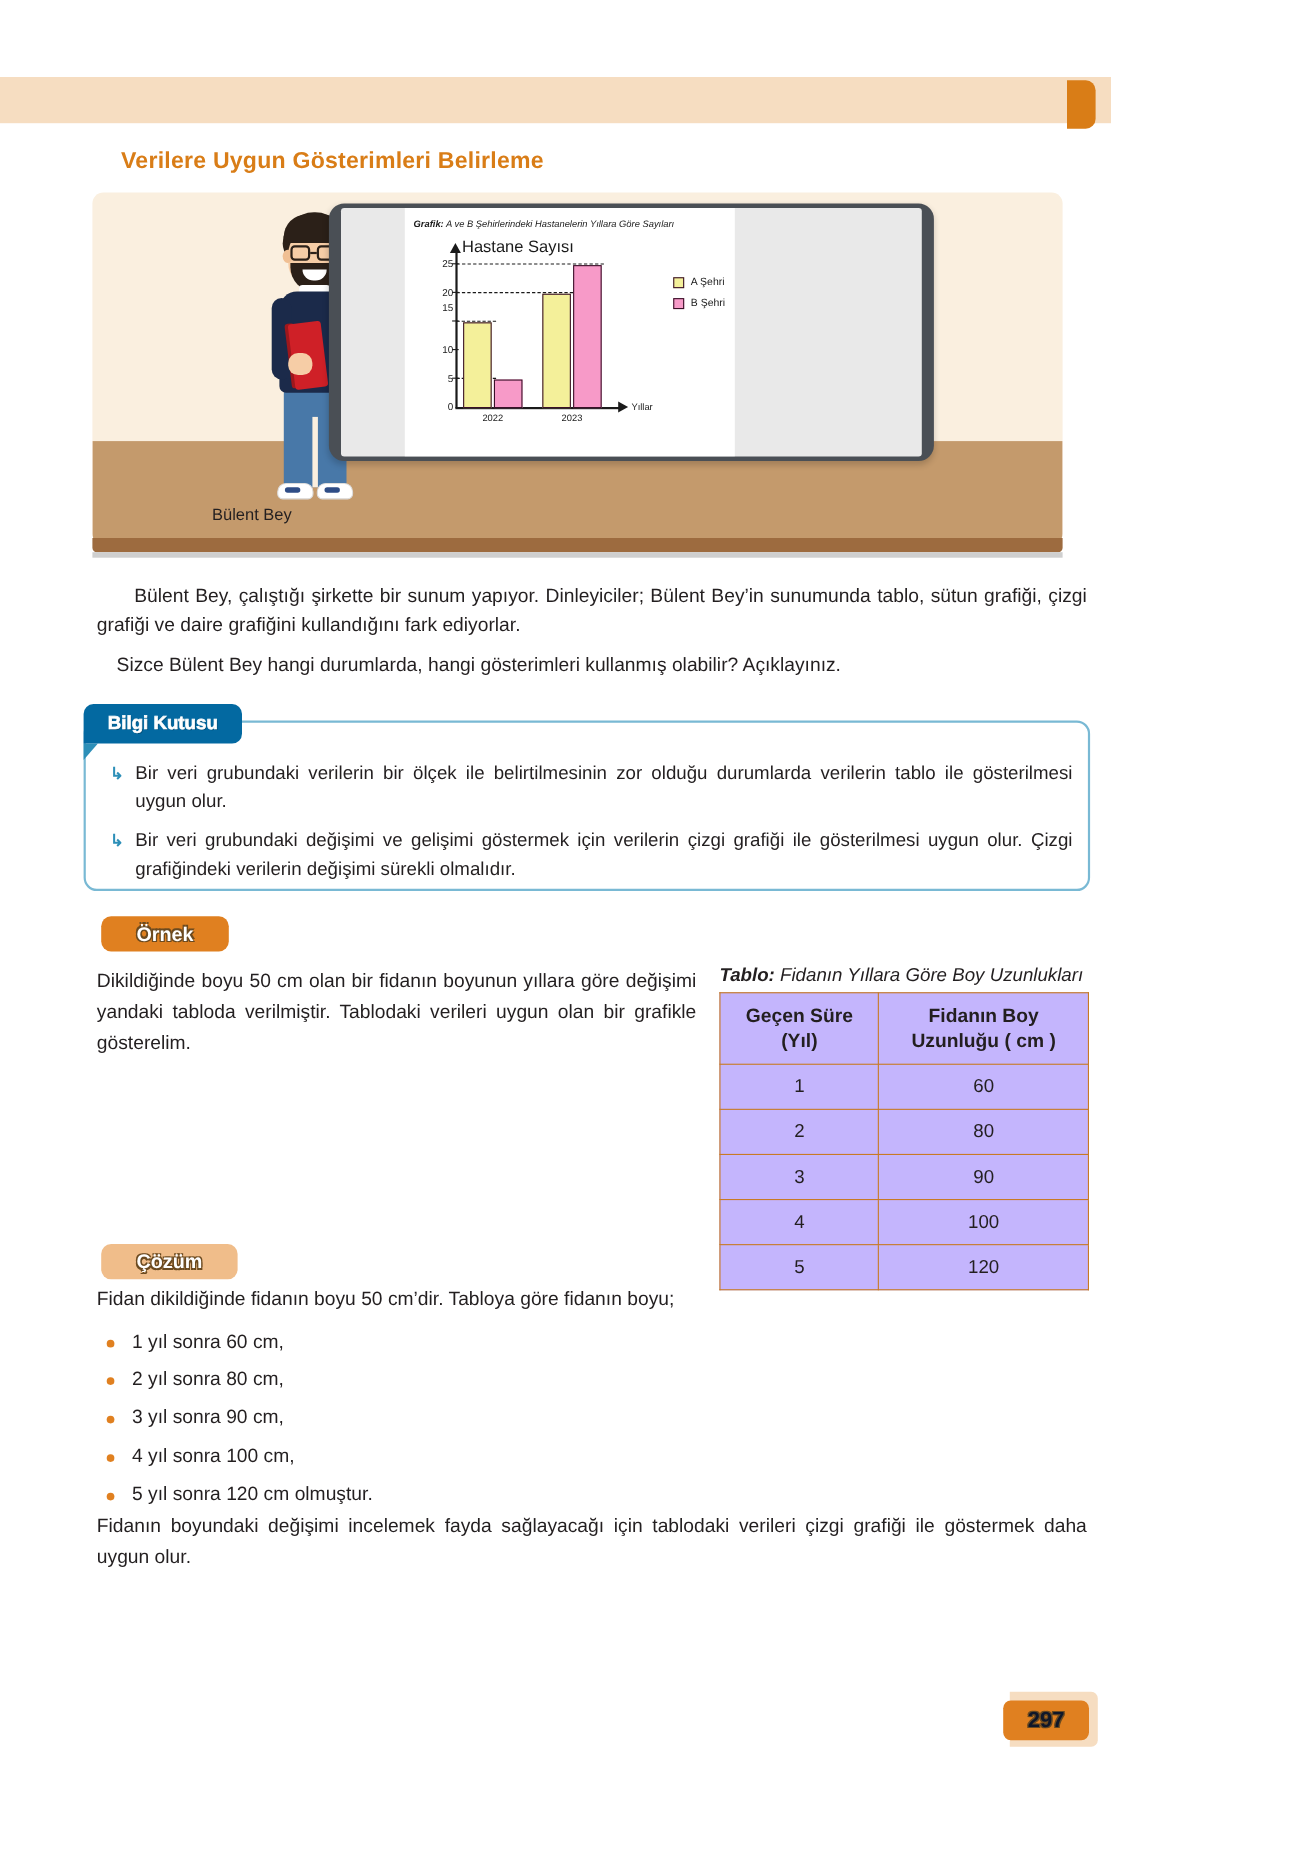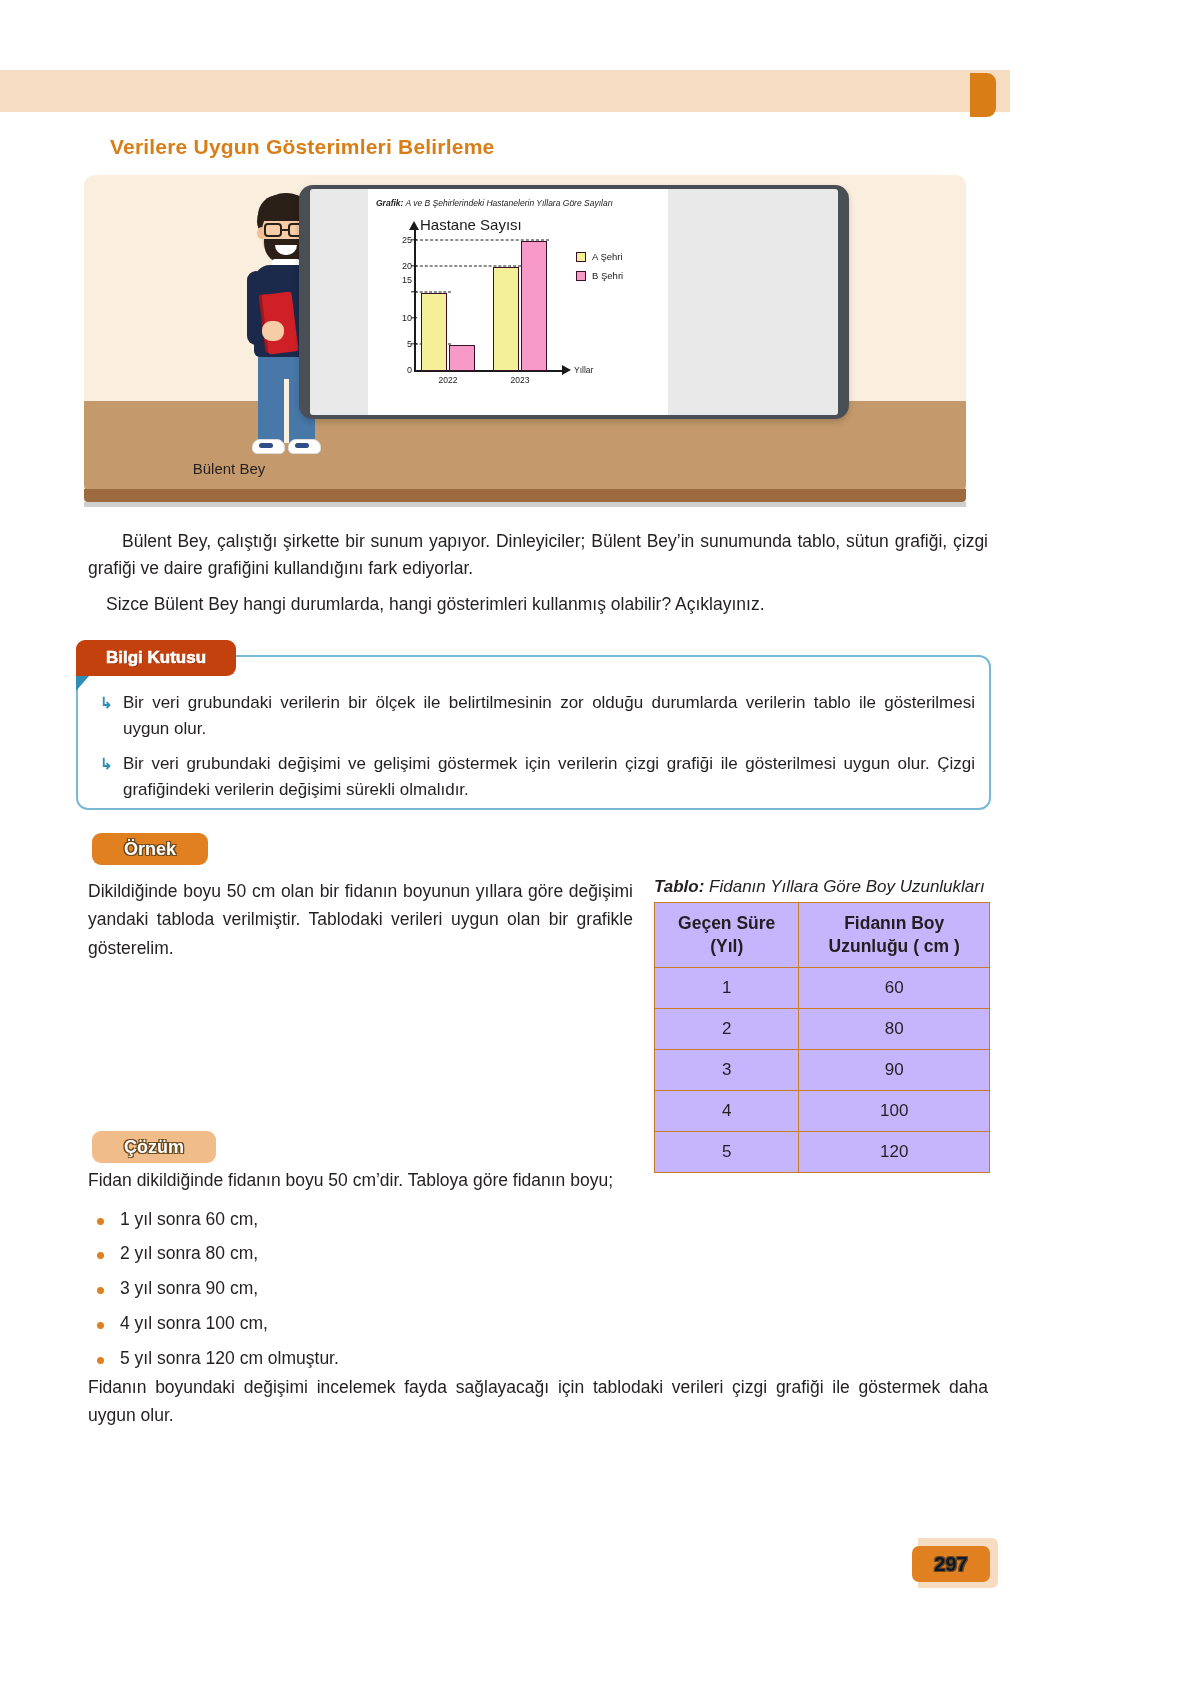--- a/index.html
+++ b/index.html
@@ -143,42 +143,42 @@
   .ytickmark{ position:absolute; left:25px; width:6px; height:1.4px;
           background:#1a1a1a; transform:translateY(-50%); }
   .gridline{ position:absolute; left:29px; height:0;
           border-top:1.4px dashed #1a1a1a; transform:translateY(-50%); }
   .bar{ position:absolute; bottom:0; border:1.4px solid #3a1128; }
   .bar.a{ background:#f4f09a; }
   .bar.b{ background:#f79ac8; }
   .xcat{ position:absolute; top:146px; font-size:8.5px; color:#1a1a1a;
           text-align:center; transform:translateX(-50%); }
   .legend{ position:absolute; left:208px; top:62px; }
-  .legend-row{ display:flex; align-items:center; margin-bottom:8px; }
+  .legend-row{ display:flex; align-items:center; margin-bottom:8px;margin-left:36px; }
   .legend-sw{ width:10px; height:10px; border:1.4px solid #3a1128; margin-right:6px; }
   .legend-sw.a{ background:#f4f09a; }
   .legend-sw.b{ background:#f79ac8; }
   .legend-lb{ font-size:9.5px; color:#1a1a1a; }
 
   
   .para{
     position:absolute; font-size:17.5px; line-height:1.55; color:#231f20;
     text-align:justify;
   }
   #p1{ left:88px; top:528px; width:900px; text-indent:34px; }
   #p2{ left:88px; top:591px; width:900px; text-indent:18px; }
 
   
   .infobox{
     position:absolute; left:76px; top:655px; width:915px; height:155px;
     border:2px solid #79b9d4; border-radius:12px; background:#ffffff;
   }
   .infobox-tab{
-    position:absolute; left:76px; top:640px; width:160px; height:36px;
-    background:#c2410c; border-radius:9px 9px 9px 0;
+    position:absolute; left:76px; top:640px; width:144px; height:36px;
+    background:#0369a1; border-radius:9px 9px 9px 0;
     display:flex; align-items:center; justify-content:center;
   }
   .infobox-tab span{
     font-size:17px; font-weight:bold; color:#ffffff;
     -webkit-text-stroke:.6px #ffffff;
     text-shadow:1px 1px 0 rgba(0,0,0,.25);
   }
   .infobox-tail{
     position:absolute; left:76px; top:676px; width:0; height:0;
     border-left:13px solid #2d8fb8;

